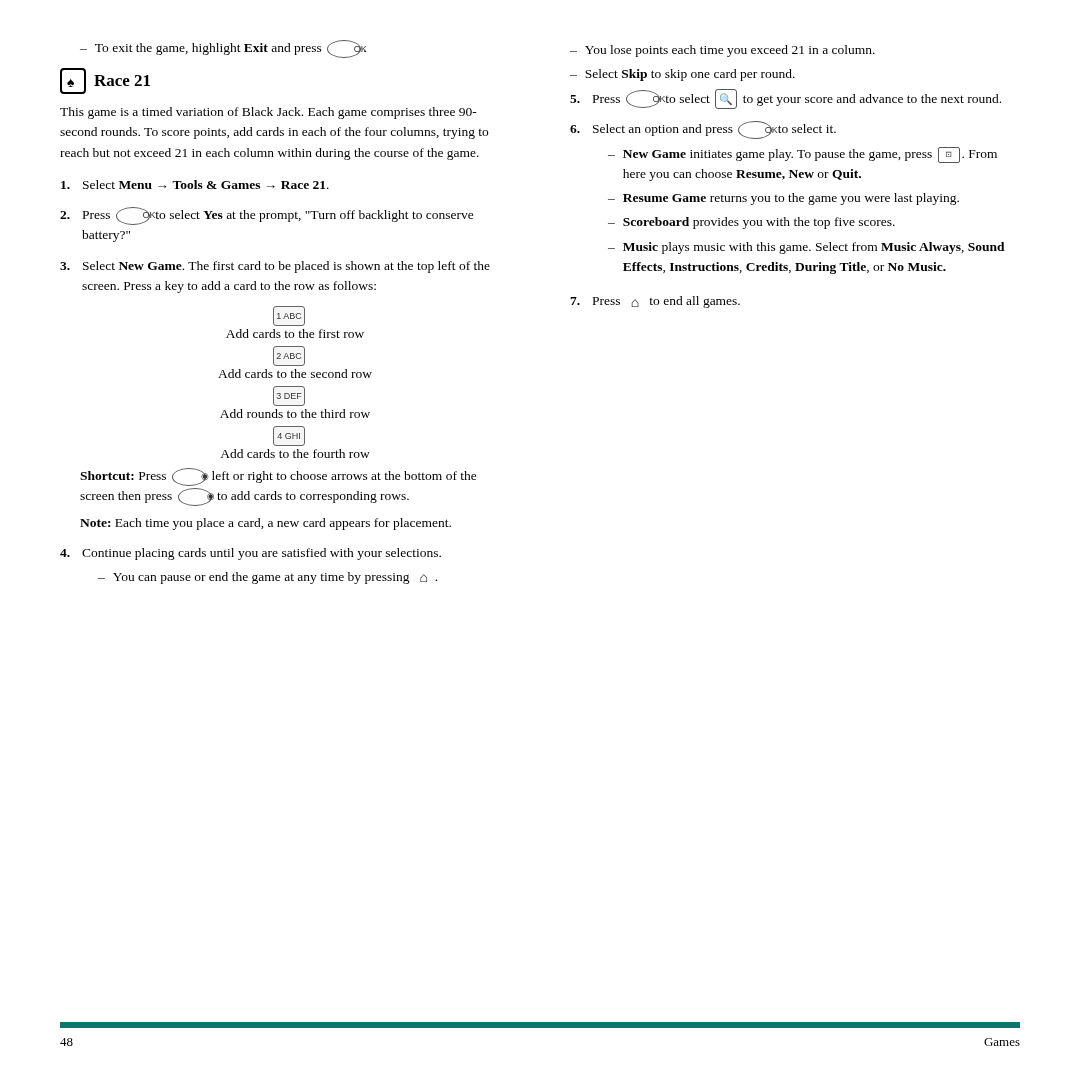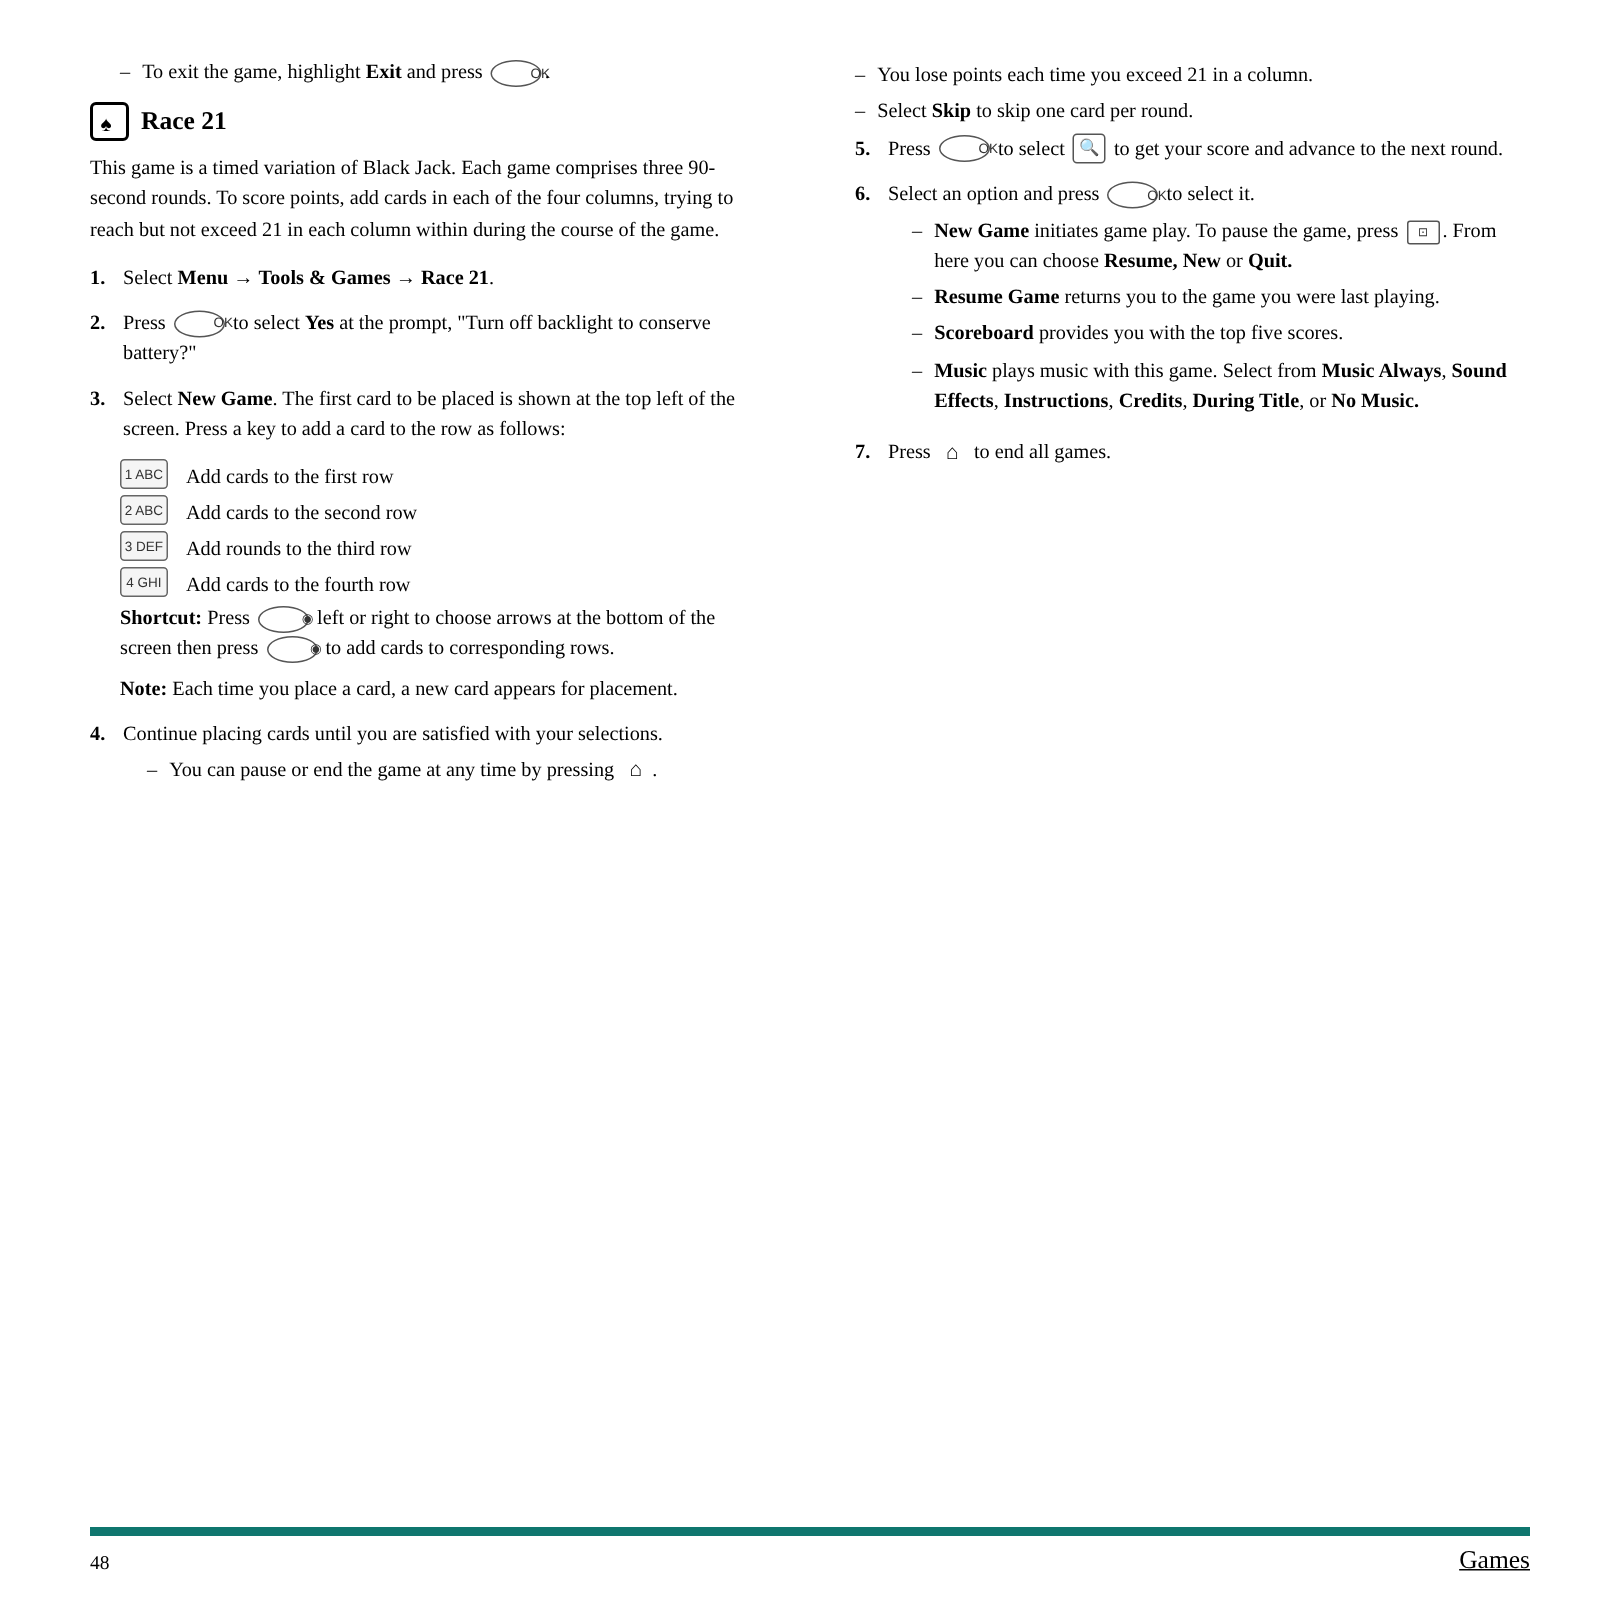--- a/index.html
+++ b/index.html
@@ -39,22 +39,21 @@
       justify-content: space-between;
       align-items: flex-end;
       border-top: 6px solid #0f766e;
       padding-top: 6px;
       margin-top: 10px;
     }
     .footer-page {
       font-size: 13px;
     }
     .footer-title {
-      font-size: 17px;
-      text-decoration: underline;
+      font-size: 13px;
     }
     
     .intro-bullet {
       display: flex;
       margin-bottom: 10px;
       padding-left: 20px;
     }
     .bullet-dash {
       margin-right: 8px;
       flex-shrink: 0;
@@ -109,23 +108,24 @@
       padding-left: 16px;
       line-height: 1.5;
     }
     .sub-dash {
       margin-right: 8px;
       flex-shrink: 0;
     }
     
     .key-row {
       display: flex;
-      align-items: flex-end;
+      align-items: center;
       margin-bottom: 4px;
       padding-left: 20px;
+      flex-direction: column;
     }
     .key-icon {
       width: 32px;
       height: 20px;
       border: 1.5px solid #666;
       border-radius: 3px;
       display: flex;
       align-items: center;
       justify-content: center;
       font-size: 9px;

